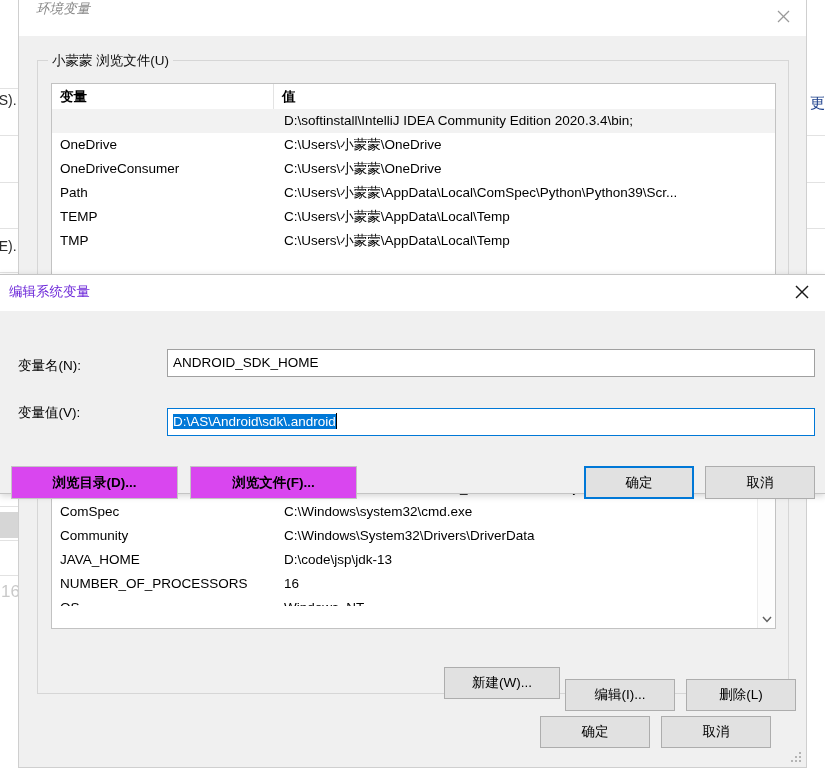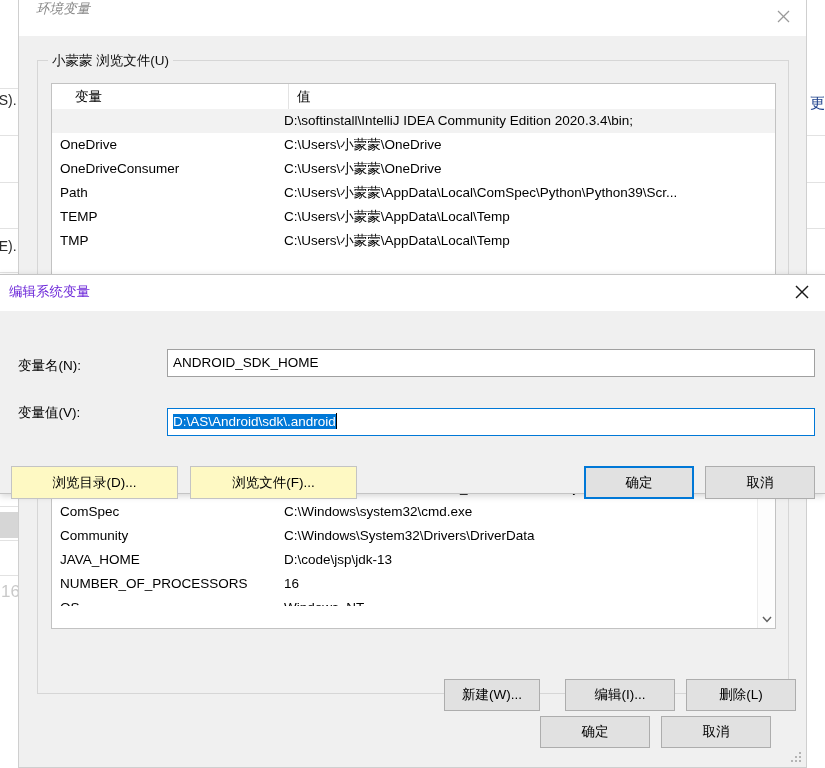--- a/index.html
+++ b/index.html
@@ -142,24 +142,25 @@
   
   .listview {
     position: absolute;
     background: #ffffff;
     border: 1px solid #c2c2c2;
     box-sizing: border-box;
     overflow: hidden;
   }
   .lv-head {
     position: absolute;
-    left: 15px; top: 0; right: 0;
+    left: 0; top: 0; right: 0;
     height: 25px;
     background: #ffffff;
     border-bottom: 1px solid #8b5cf6;
+    font-weight: bold;
   }
   .lv-head-cell {
     position: absolute;
     top: 0;
     height: 25px;
     line-height: 25px;
     font-size: 13.5px;
     color: #000000;
     padding-left: 8px;
     box-sizing: border-box;
@@ -255,22 +256,23 @@
     color: #000000;
     display: flex;
     align-items: center;
     justify-content: center;
     font-family: "Liberation Sans", "DejaVu Sans", sans-serif;
     white-space: nowrap;
     cursor: default;
     padding: 0;
   }
   .btn.flat {
-    background: #fef9c3;
+    background: #d946ef;
     border: 1px solid #c4c4c4;
+    font-weight: bold;
   }
   .btn.focused {
     border: 2px solid #0078d7;
     background: #e1e1e1;
   }
 
   
   .editdlg {
     position: absolute;
     left: 0; top: 274px;
@@ -475,21 +477,21 @@
         <div class="scrollbar">
           <div class="sb-thumb" style="top:0; height:22px;"></div>
           <div class="sb-arrow down">
             <svg width="10" height="7" viewBox="0 0 10 7" aria-hidden="true">
               <polyline points="1,1 5,5.4 9,1" fill="none" stroke="#606060" stroke-width="1.5"></polyline>
             </svg>
           </div>
         </div>
       </div>
 
-      <button class="btn" style="left:406px; top:342px; width:96px; height:32px;">新建(W)...</button>
+      <button class="btn" style="left:406px; top:330px; width:116px; height:32px;">新建(W)...</button>
       <button class="btn" style="left:527px; top:342px; width:110px; height:32px;">编辑(I)...</button>
       <button class="btn" style="left:648px; top:342px; width:110px; height:32px;">删除(L)</button>
     </div>
 
     <button class="btn" style="left:521px; top:680px; width:110px; height:32px;">确定</button>
     <button class="btn" style="left:642px; top:680px; width:110px; height:32px;">取消</button>
 
     <div class="resize-grip">
       <i style="left:8px; top:8px;"></i>
       <i style="left:4px; top:8px;"></i>

